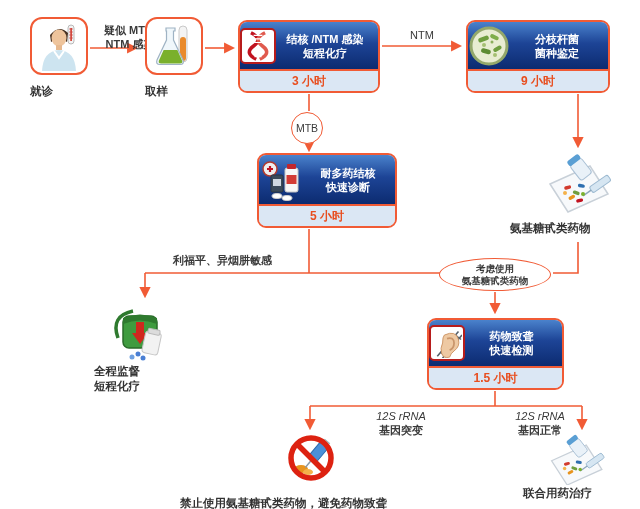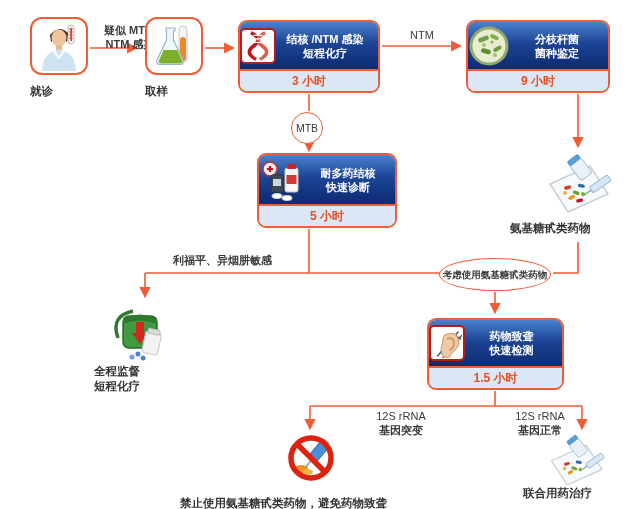--- a/index.html
+++ b/index.html
@@ -5,34 +5,34 @@
   html,body{margin:0;padding:0;background:#fff;}
   #canvas{position:relative;width:640px;height:509px;background:#fff;
           font-family:"Liberation Sans","DejaVu Sans",sans-serif;color:#333;overflow:hidden;}
   #wires{position:absolute;left:0;top:0;z-index:1;}
   .node{position:absolute;z-index:2;box-sizing:border-box;}
   .photo-box{width:58px;height:58px;border:2px solid #f15b35;border-radius:12px;background:#fff;
              display:flex;align-items:center;justify-content:center;}
   .caption{position:absolute;z-index:2;text-align:left;font-size:11.5px;font-weight:600;color:#333;line-height:15px;}
   .edge-label{position:absolute;z-index:2;text-align:center;font-size:11px;font-weight:600;color:#3a3a3a;line-height:14px;}
   .edge-label .latin{font-weight:400;}
-  .italic{font-weight:400;}
+  .italic{font-style:italic;font-weight:400;}
   .proc-box{position:absolute;z-index:2;border:2px solid #f15b35;border-radius:9px;overflow:hidden;
             background:#dbe7f4;box-sizing:border-box;}
   .proc-top{display:flex;align-items:center;height:47px;padding:0 4px 0 0;
             background:linear-gradient(180deg,#4a82cc 0%,#1d4496 45%,#0c2b70 100%);
             border-bottom:2px solid #f15b35;}
   .proc-title{flex:1;text-align:center;color:#fff;font-weight:bold;font-size:11px;line-height:14px;}
   .proc-time{height:20px;line-height:20px;text-align:center;background:#dbe7f4;
              color:#e84e1f;font-weight:bold;font-size:12px;}
   .icon-frame{width:36px;height:36px;background:#fff;border:2px solid #b71c1c;border-radius:5px;
               box-sizing:border-box;display:flex;align-items:center;justify-content:center;flex:none;}
   .mtb-circle{width:32px;height:32px;border:1.5px solid #f15b35;border-radius:50%;background:#fff;
               display:flex;align-items:center;justify-content:center;font-size:10.5px;color:#3a3a3a;}
-  .oval{border:1.5px solid #f15b35;border-radius:50%;background:#fff;display:flex;flex-direction:row;
+  .oval{border:1.5px solid #f15b35;border-radius:50%;background:#fff;display:flex;flex-direction:column;
         align-items:center;justify-content:center;font-size:9.5px;font-weight:600;color:#3a3a3a;line-height:12px;}
   svg{display:block;}
 </style>
 </head>
 <body>
 
 <div id="canvas">
 
   <svg id="wires" width="640" height="509">
     <defs>

